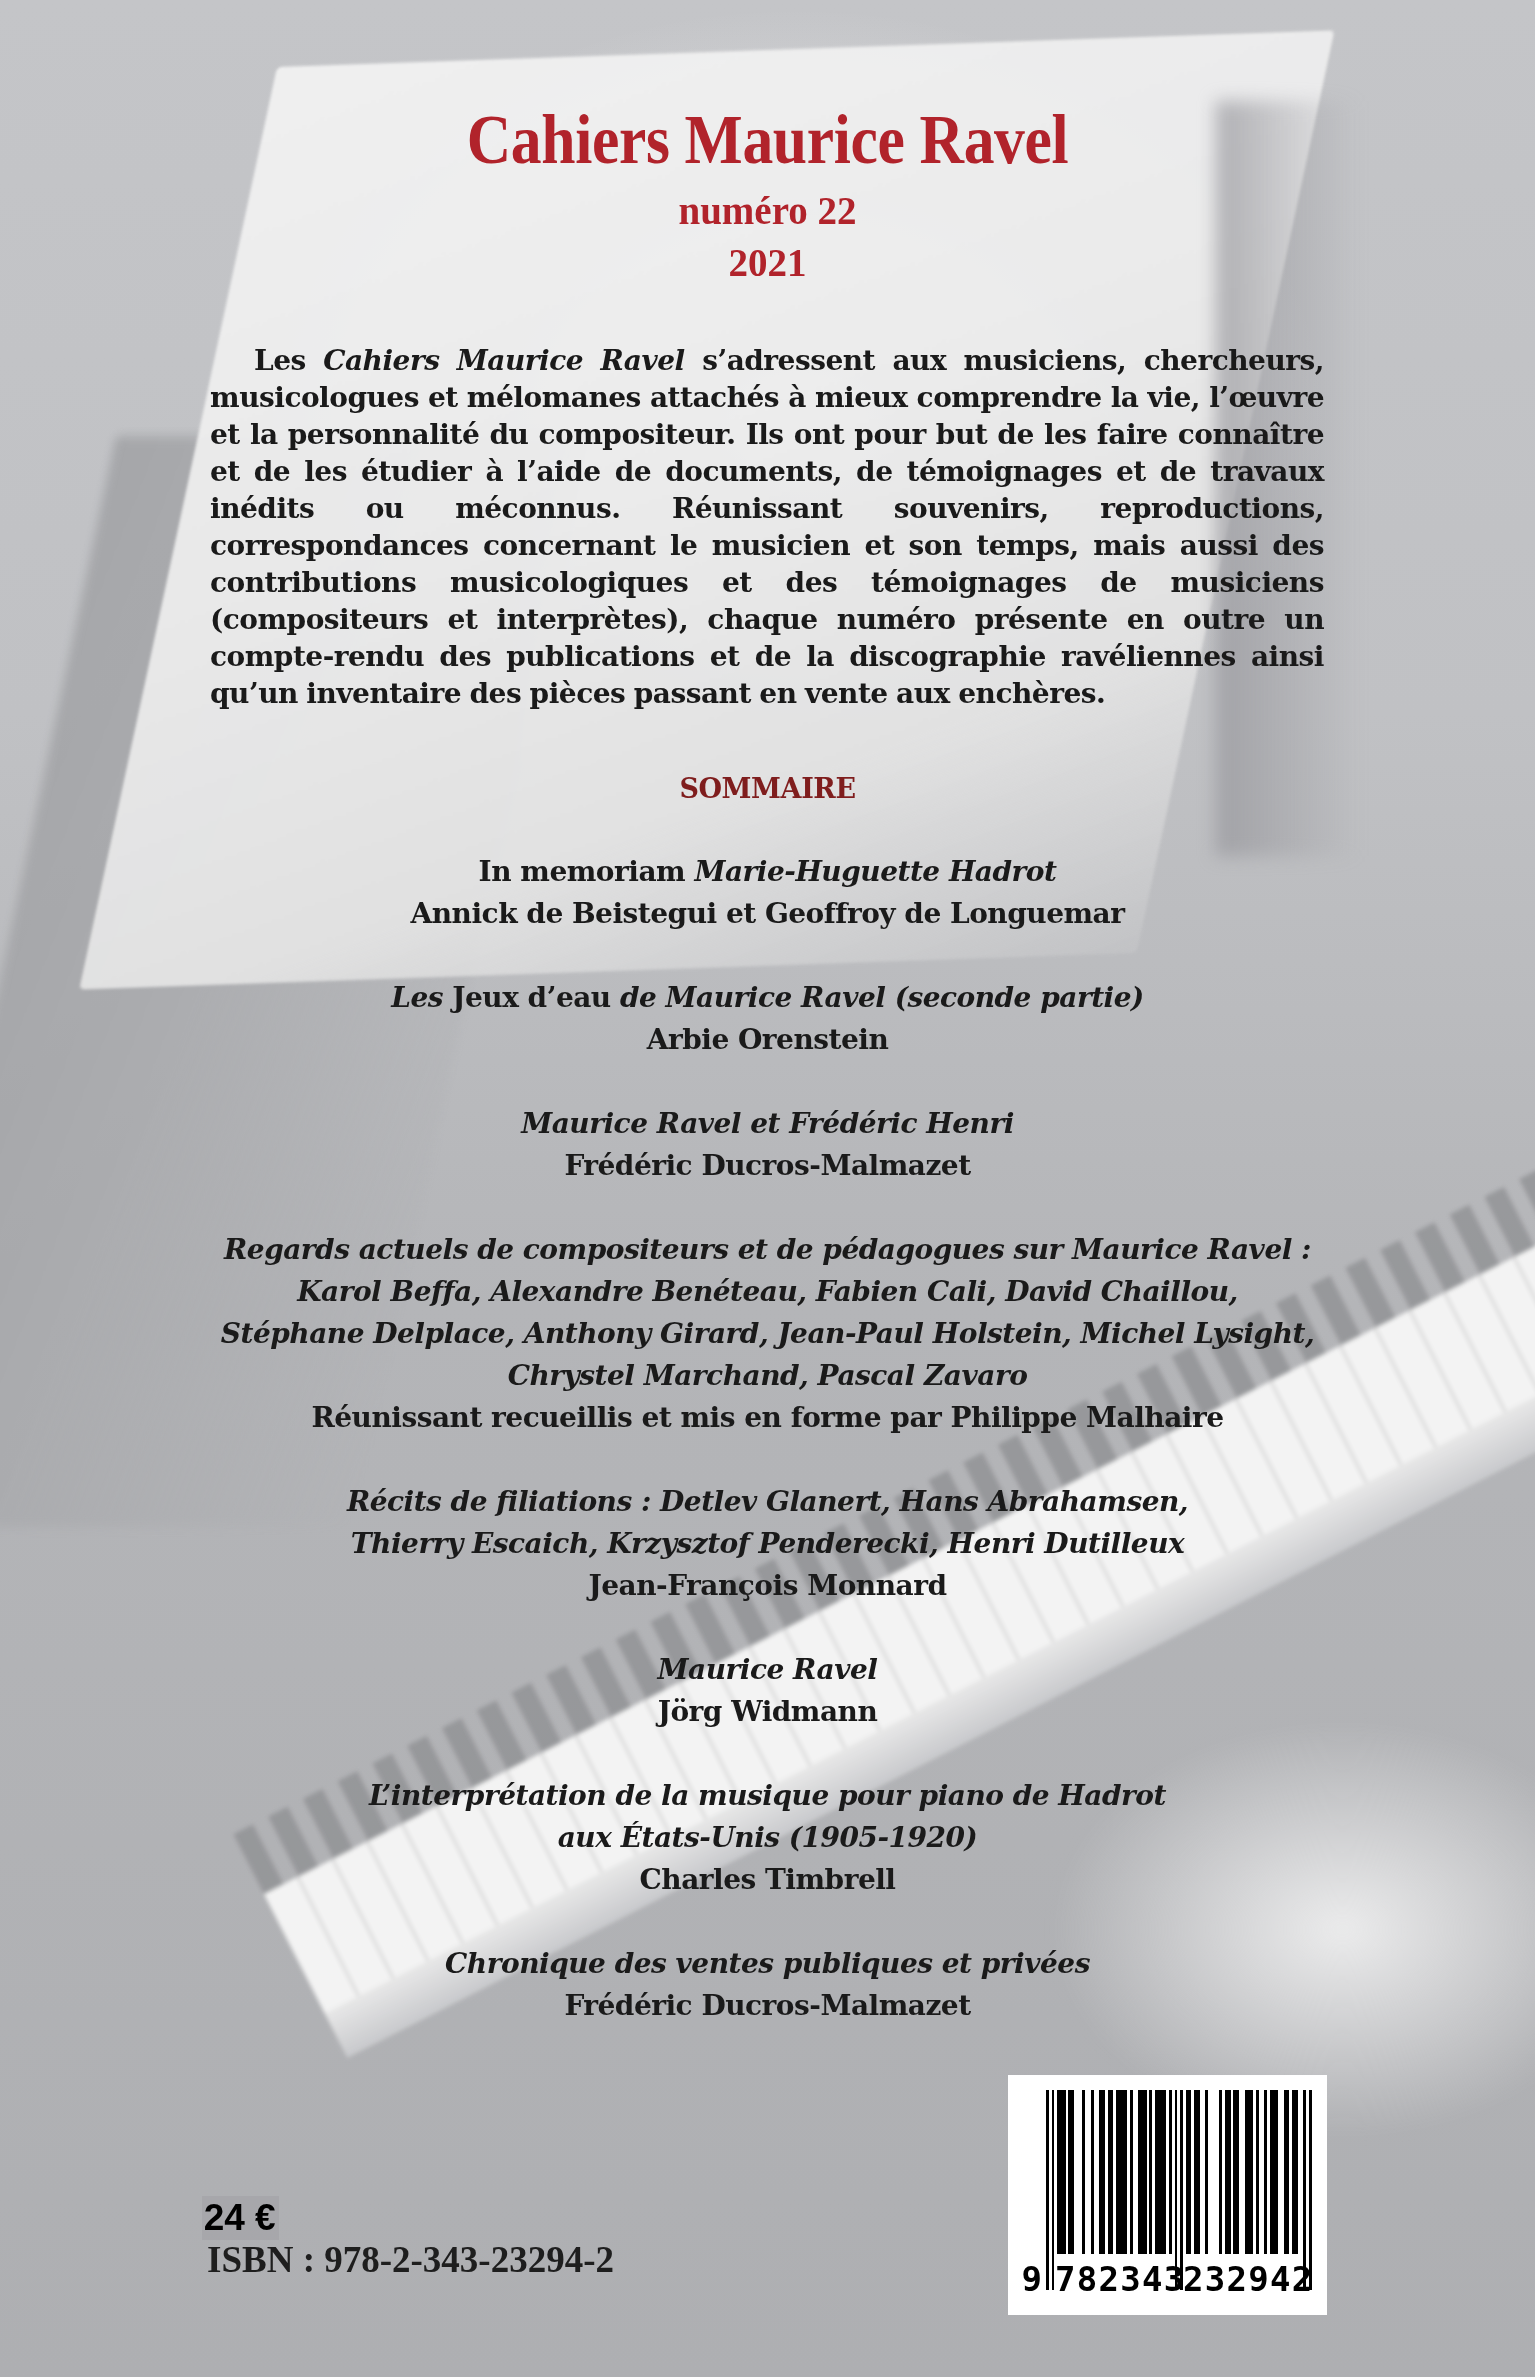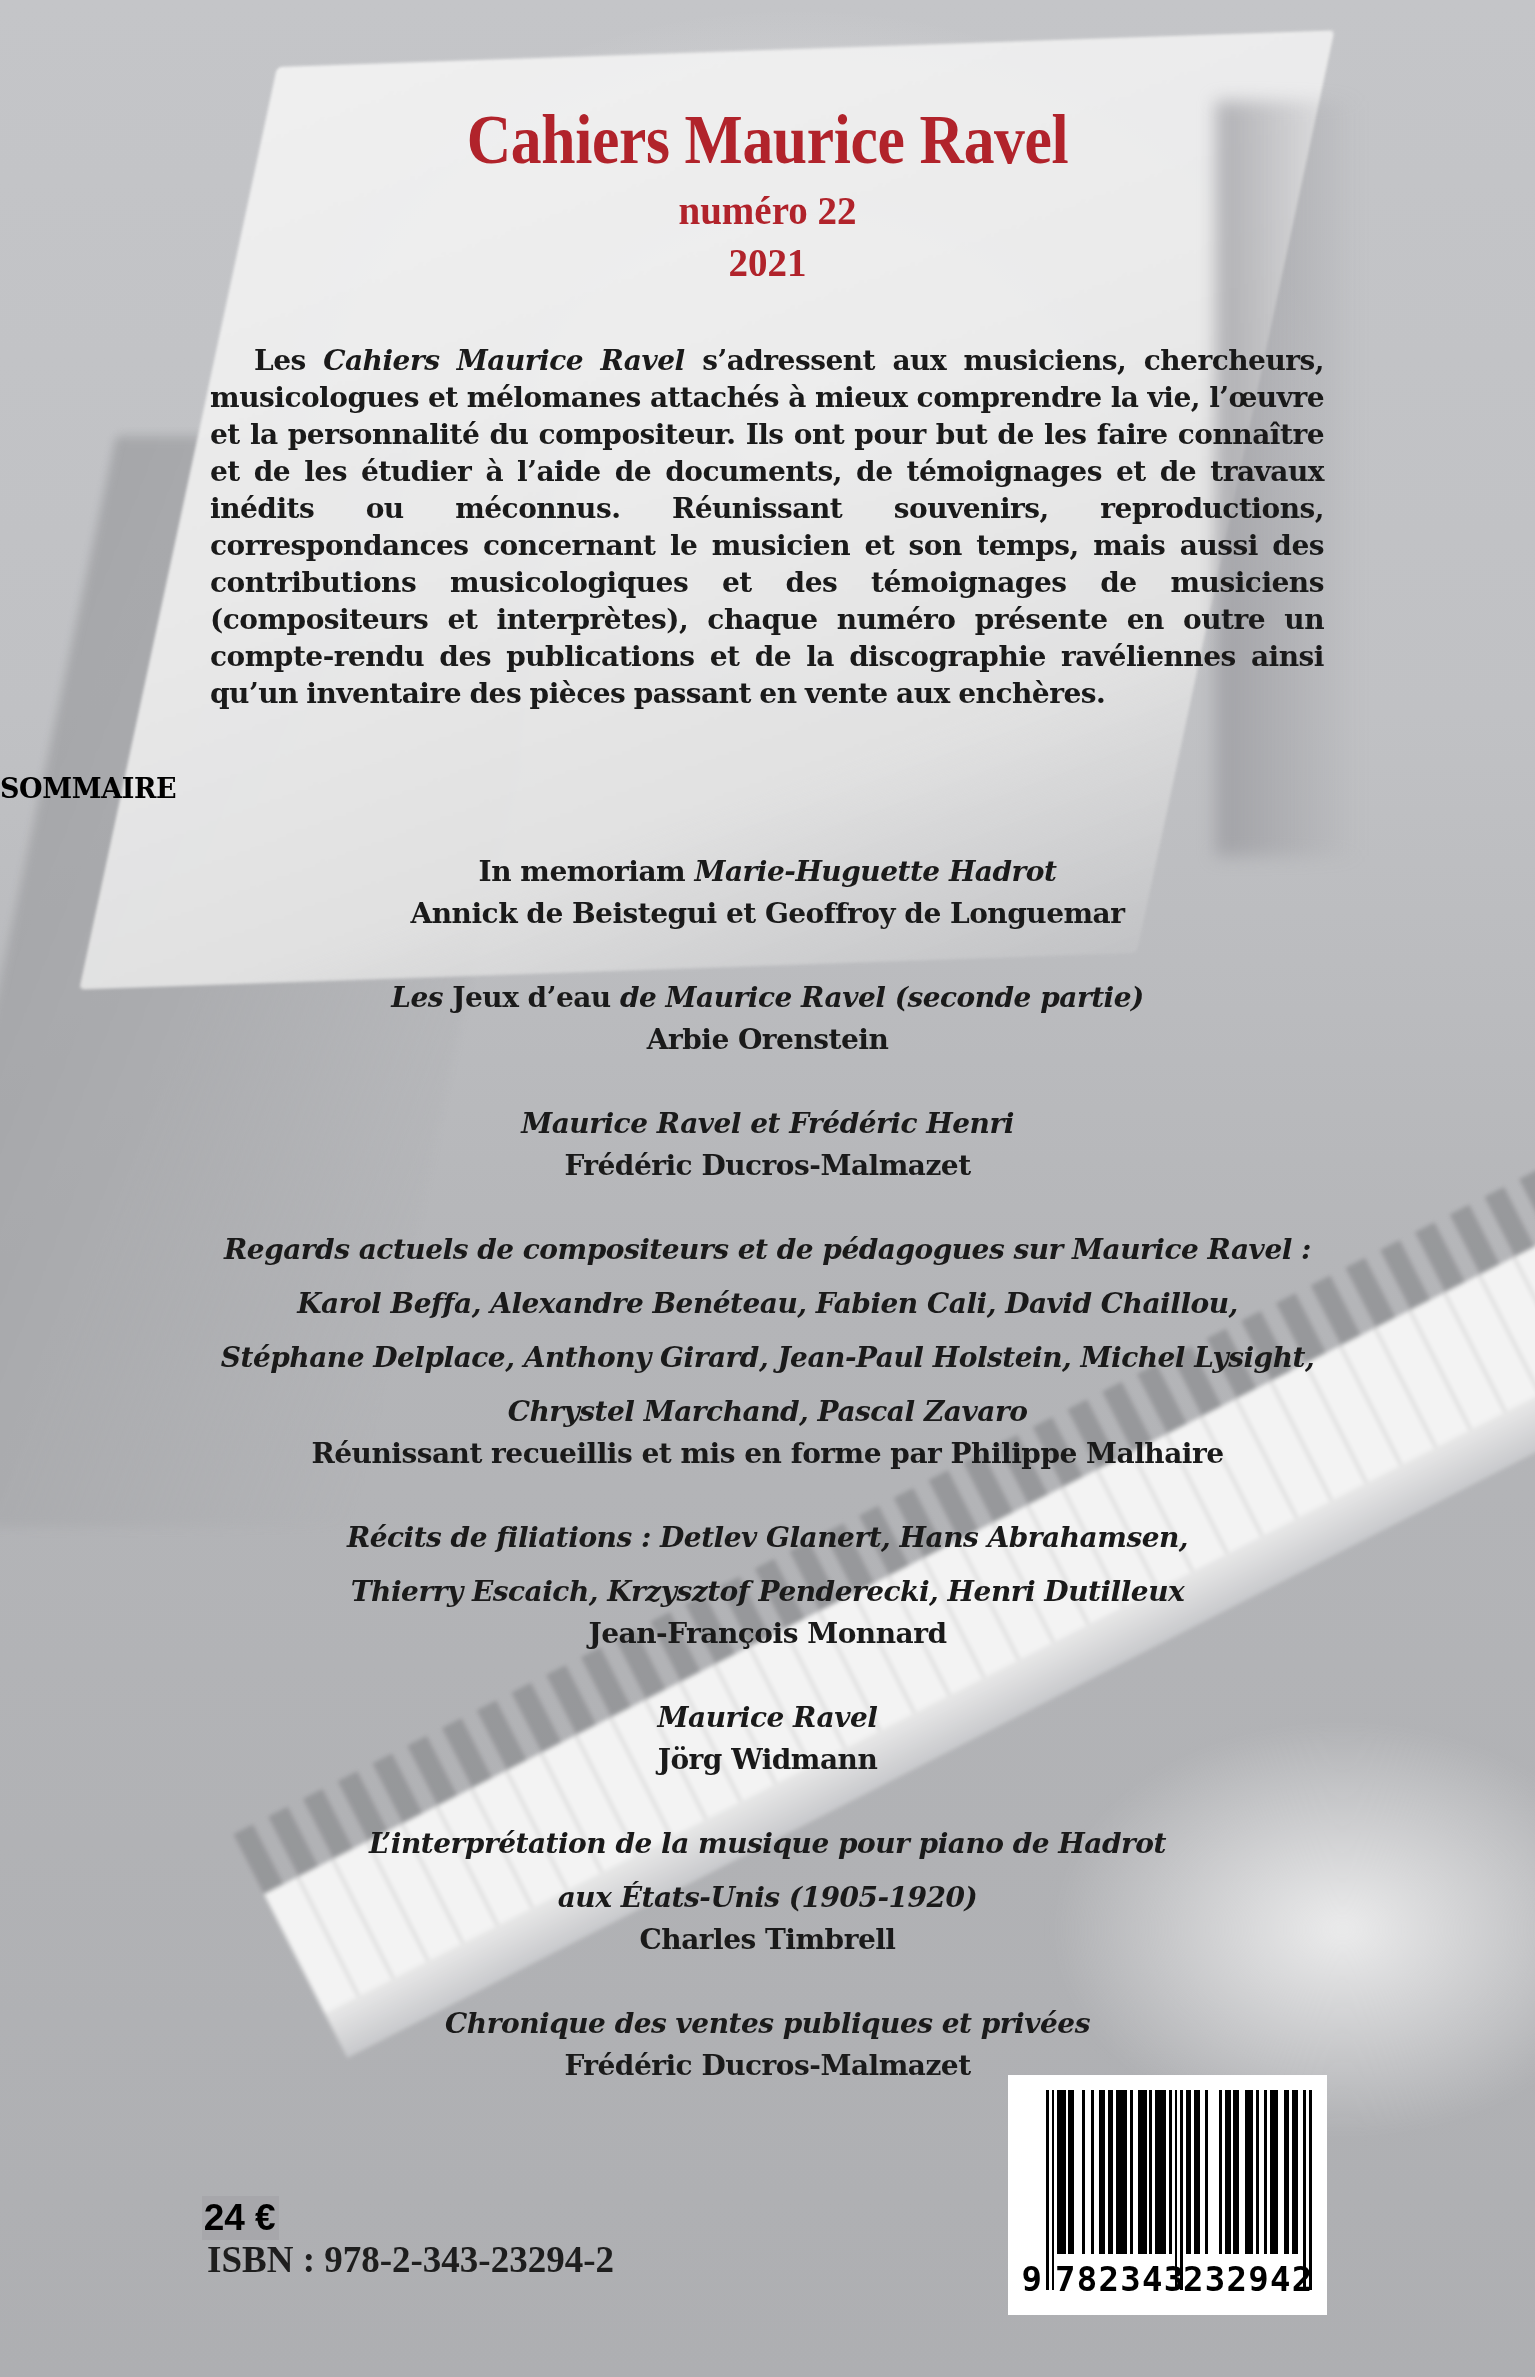--- a/index.html
+++ b/index.html
@@ -89,38 +89,38 @@
       text-align: justify;
       text-indent: 44px;
       color: #1a1a1a;
       letter-spacing: -0.5px;
       word-spacing: -0.8px;
     }
     .para em { font-style: italic; }
 
     .sommaire-heading {
       position: absolute; left: 0; width: 100%; top: 768px;
-      text-align: left;
+      text-align: center;
       font-family: "DejaVu Serif", "Liberation Serif", serif;
       font-size: 27px; line-height: 42px;
-      color: #000000;
+      color: #7f1d1d;
       letter-spacing: -0.4px;
     }
 
     .toc {
       position: absolute; left: 0; width: 100%; top: 851px;
       text-align: center;
       font-family: "DejaVu Serif", "Liberation Serif", serif;
       font-size: 28px; line-height: 42px;
       color: #1a1a1a;
       letter-spacing: -0.5px;
     }
     .toc-entry { margin: 0 0 42px 0; }
     .toc-line { display: block; white-space: nowrap; }
-    .it { font-style: italic; margin-top: 12px; }
+    .it { font-style: italic; }
 
     .price {
       position: absolute; left: 202px; top: 2196px;
       font-family: "Liberation Sans", "DejaVu Sans", sans-serif;
       font-size: 37px; line-height: 44px;
       color: #000;
       background: rgba(160,161,164,0.55);
       padding: 0 3.4px 0 1.7px;
     }
     .isbn {

